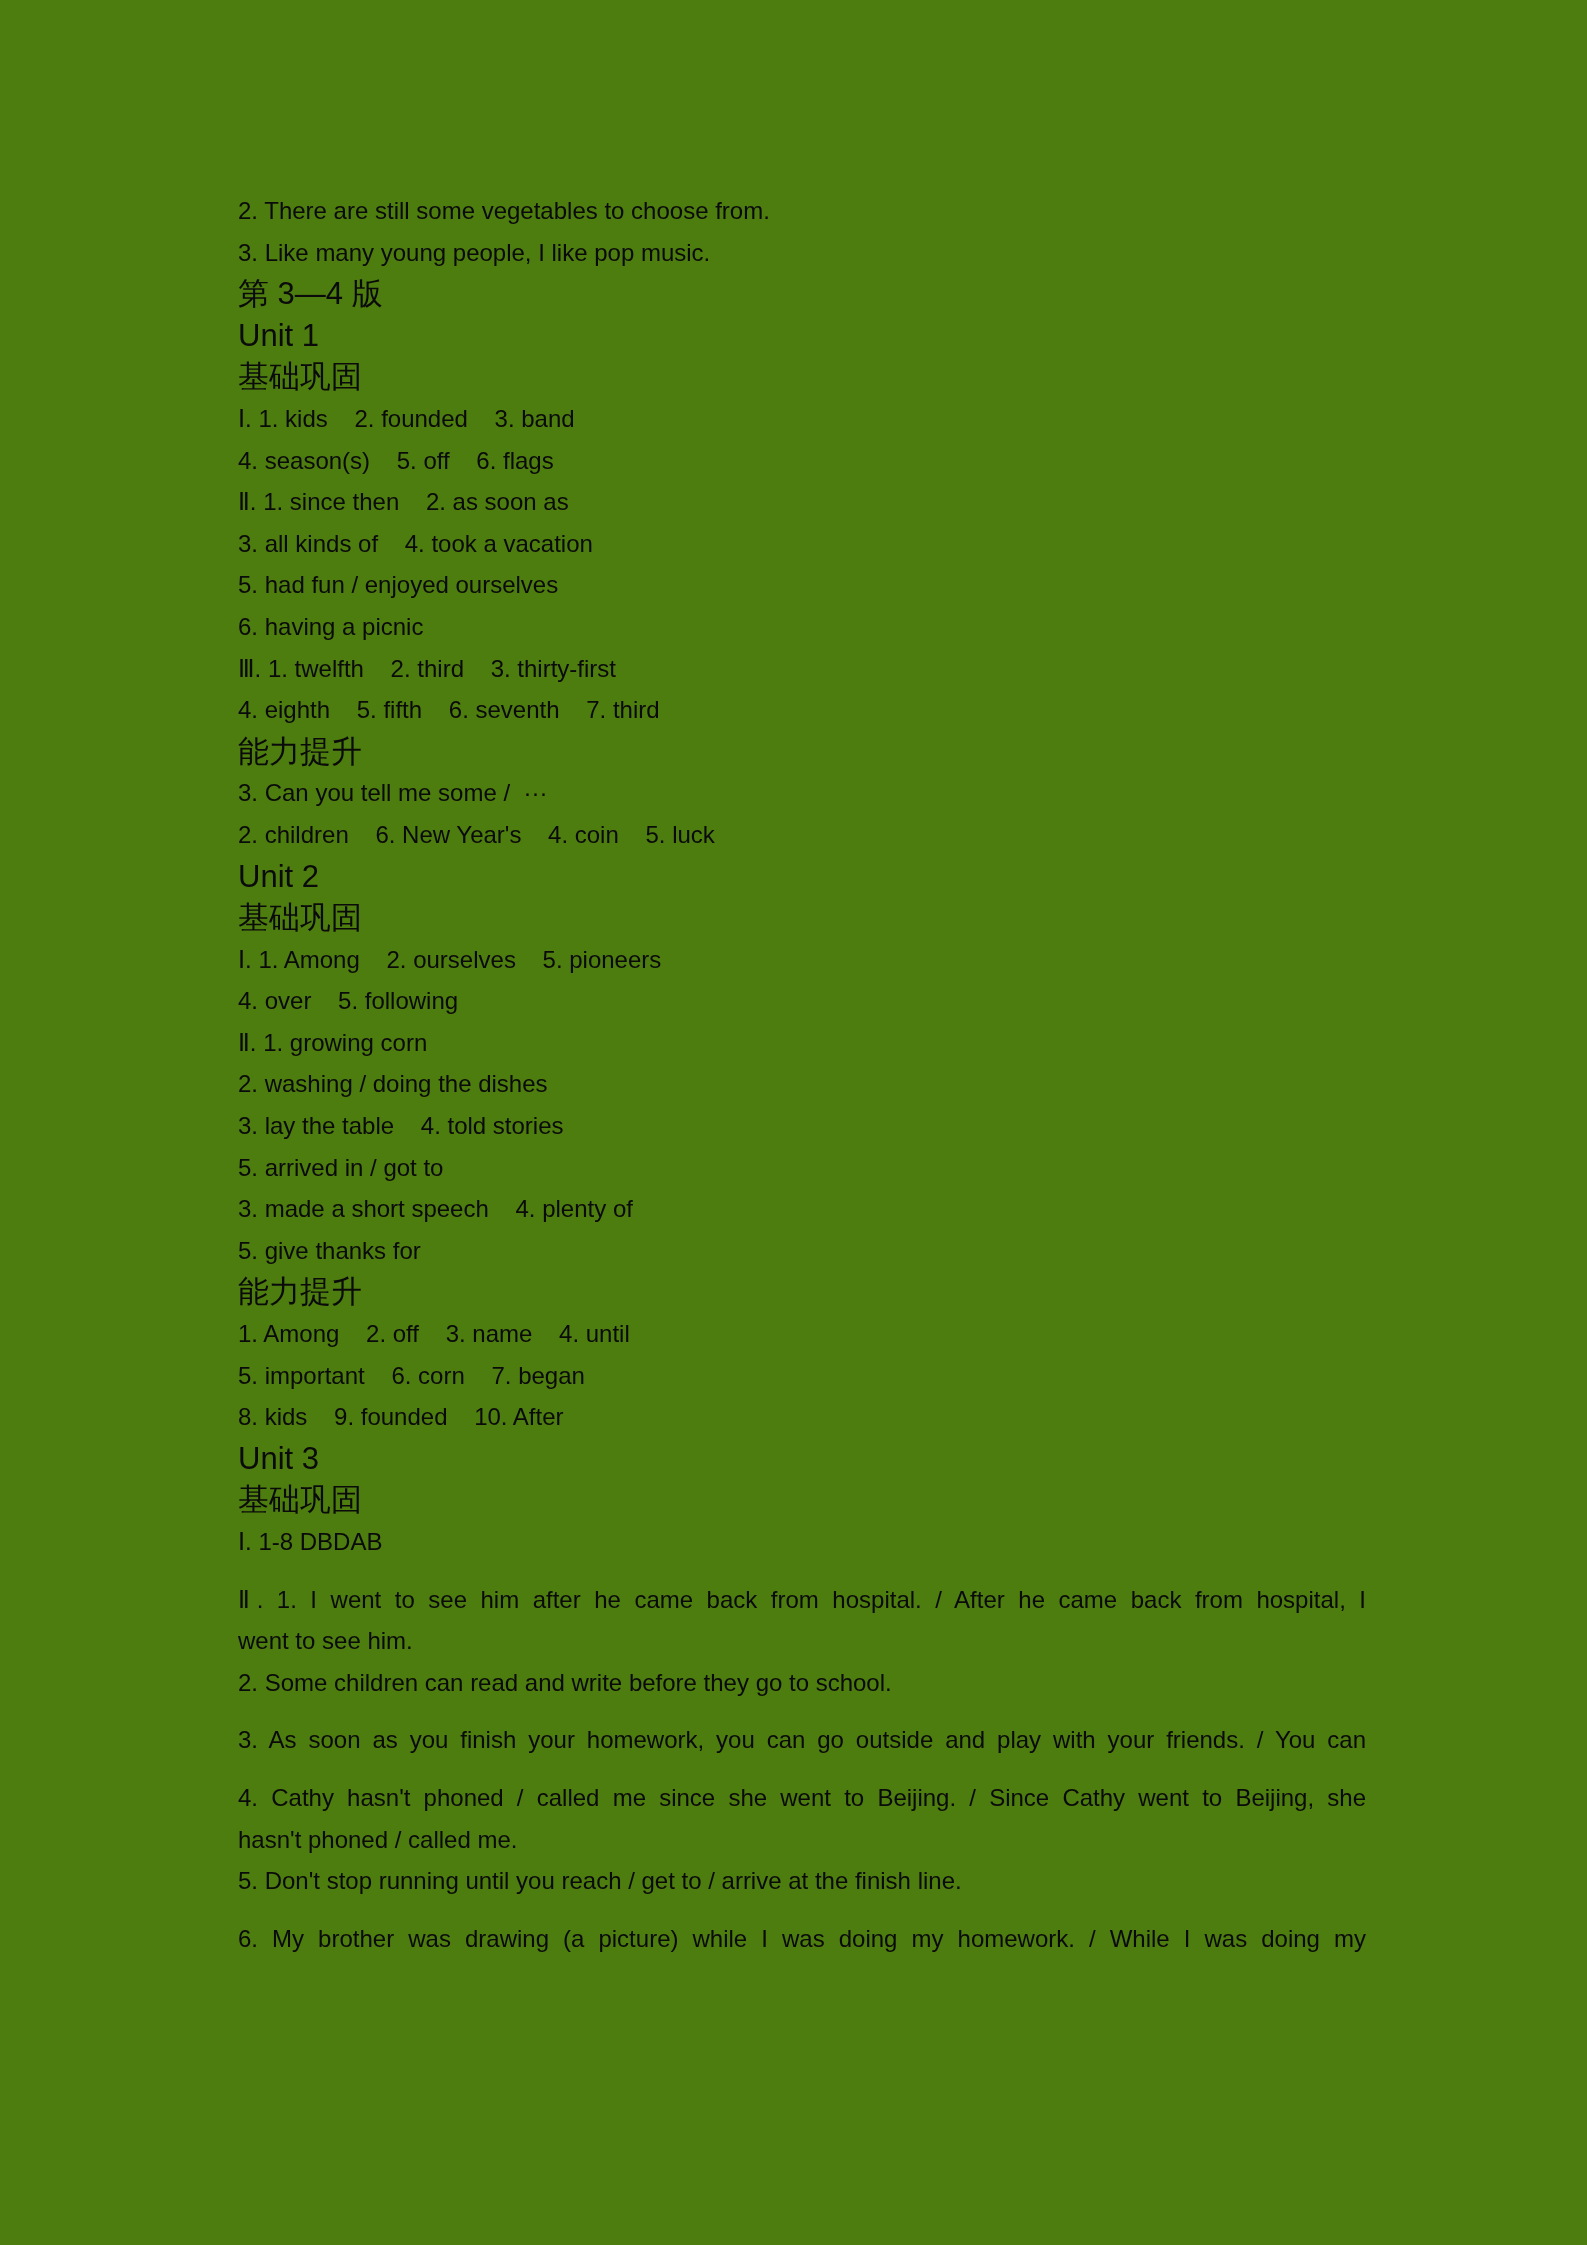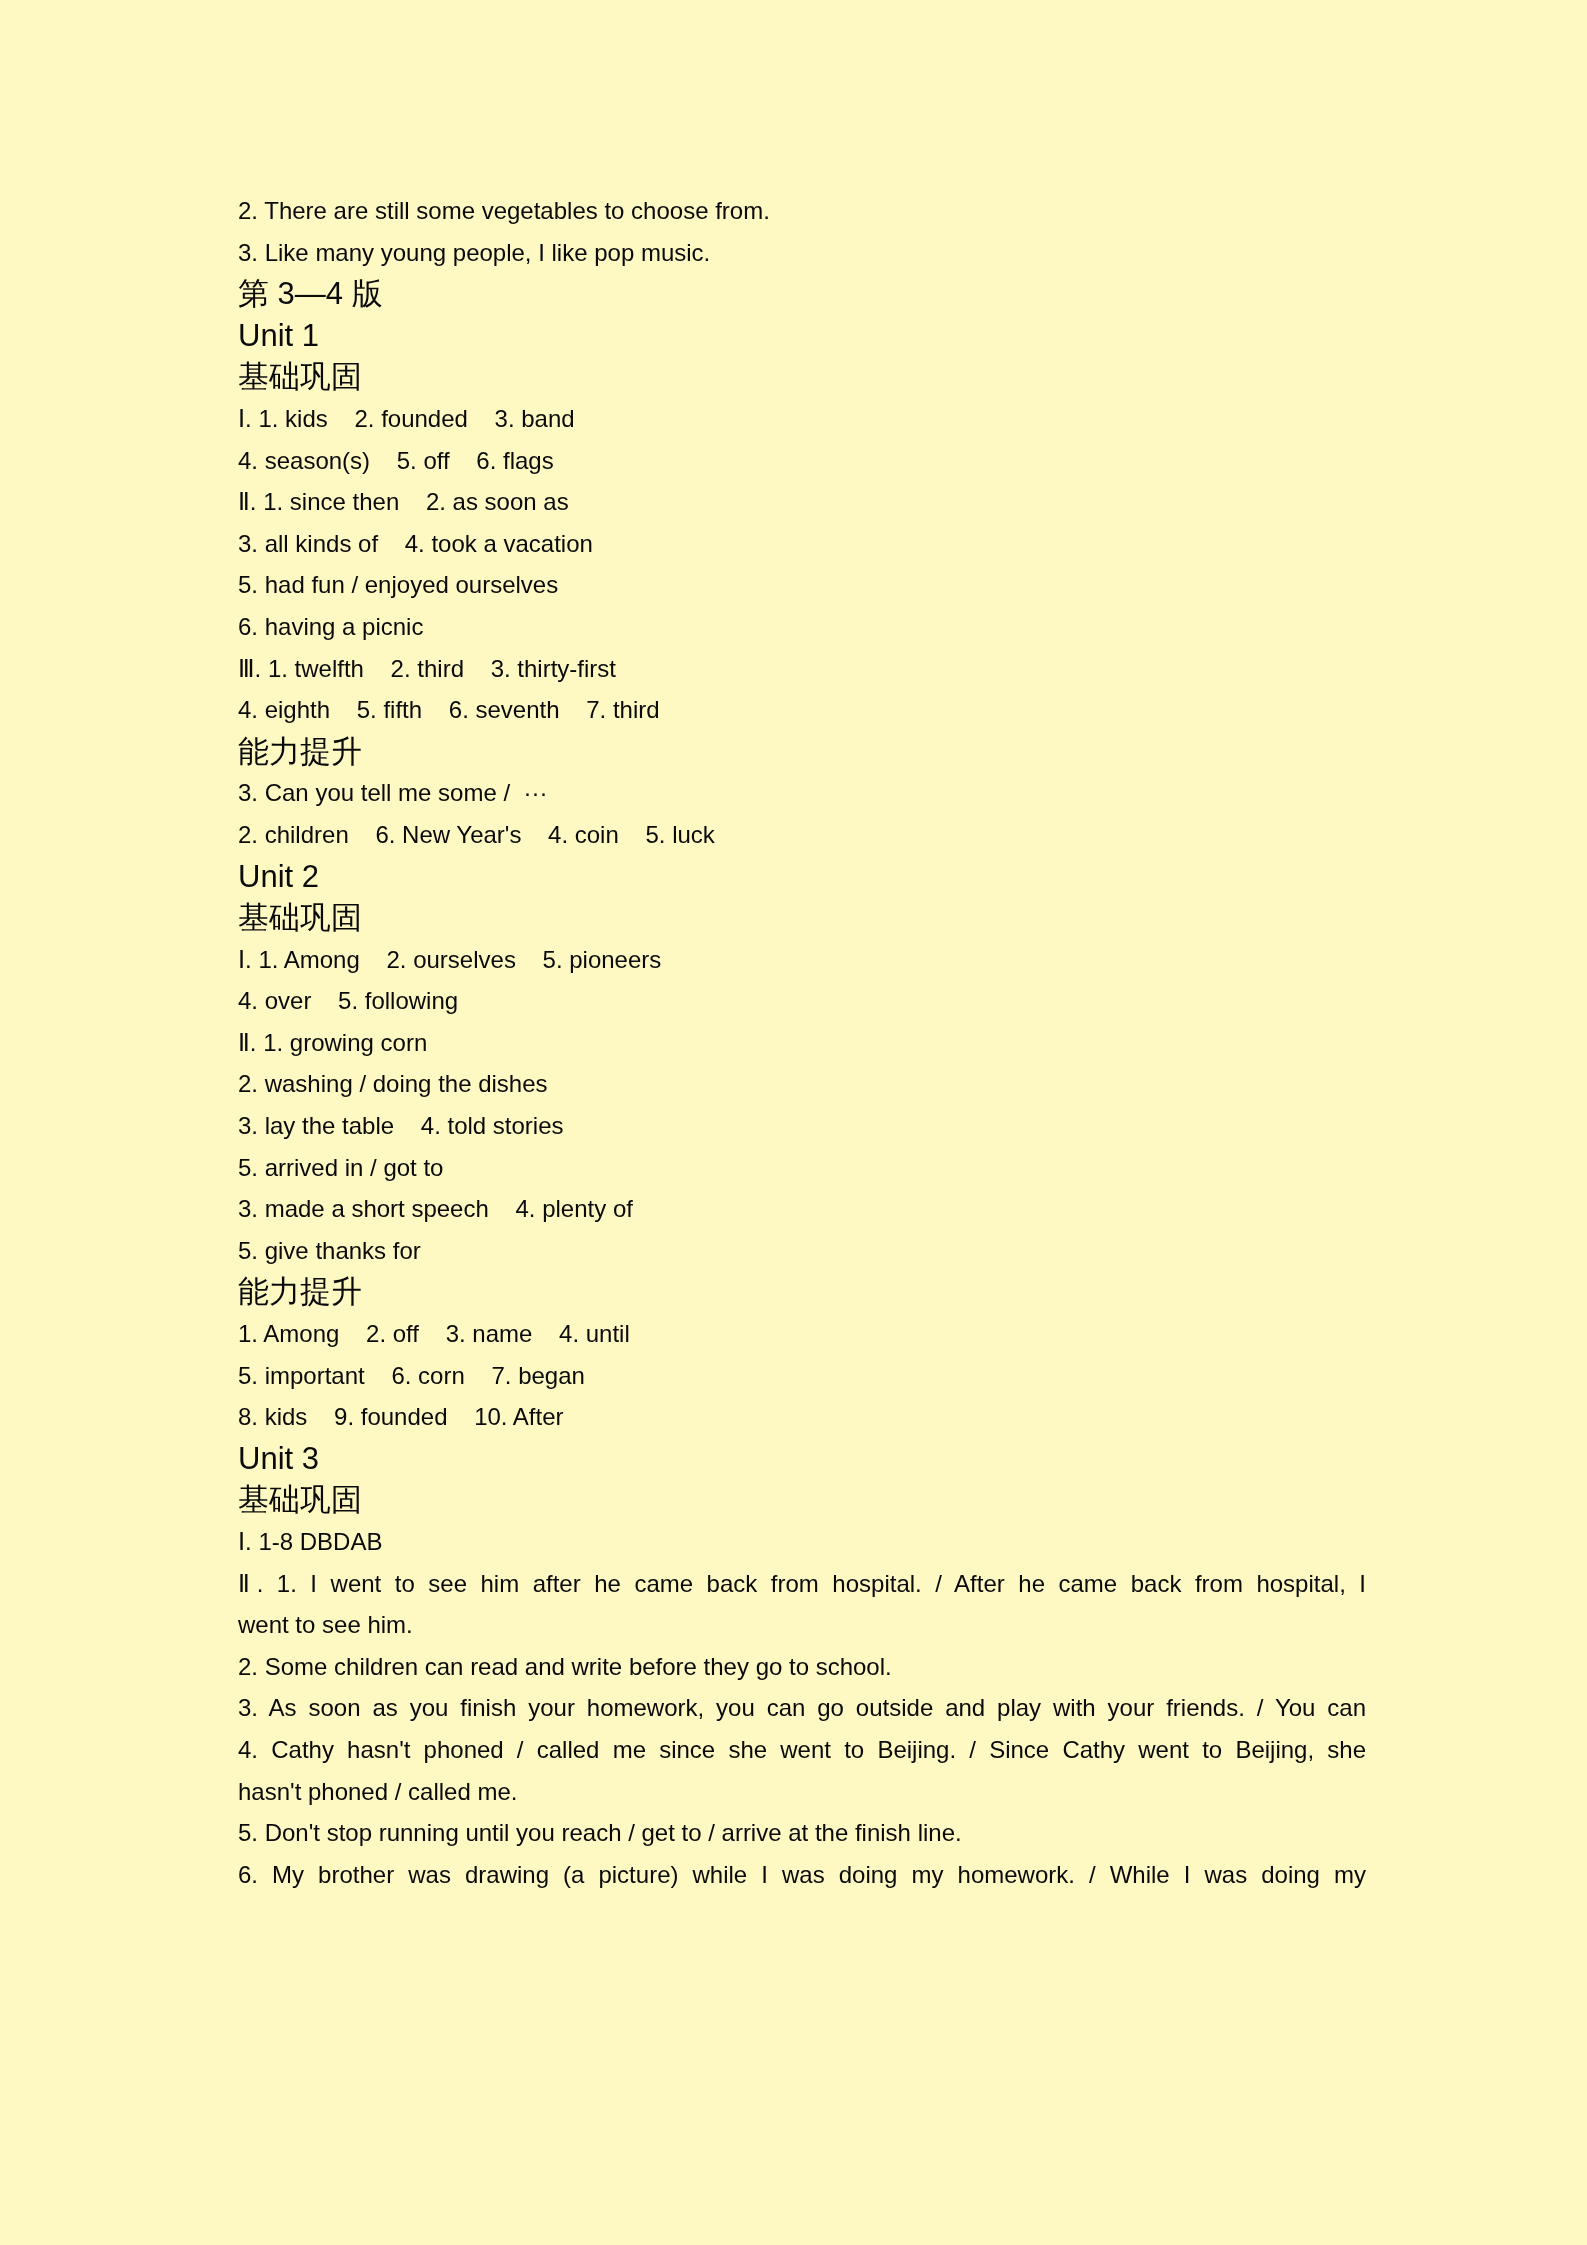--- a/index.html
+++ b/index.html
@@ -10,39 +10,40 @@
   body {
     position: relative;
     width: 1587px;
     height: 2245px;
     overflow: hidden;
     font-family: "Liberation Sans", "DejaVu Sans", sans-serif;
   }
   .page {
     position: absolute;
     inset: 0;
-    background: #fef9c3;
+    background: #4d7c0f;
   }
   .content {
     position: absolute;
     left: 238px;
     top: 190px;
     width: 1128px;
   }
   .line {
     font-size: 24px;
     line-height: 41.6px;
     color: #0a0a0a;
     white-space: pre-wrap;
     text-align: left;
   }
   .line.justified {
     white-space: normal;
     text-align: justify;
     text-align-last: justify;
+    margin-top: 16px;
   }
   .t-unit-heading,
   .t-page-label,
   .t-section-heading {
     font-size: 31px;
   }
 </style>
 </head>
 <body>
 

